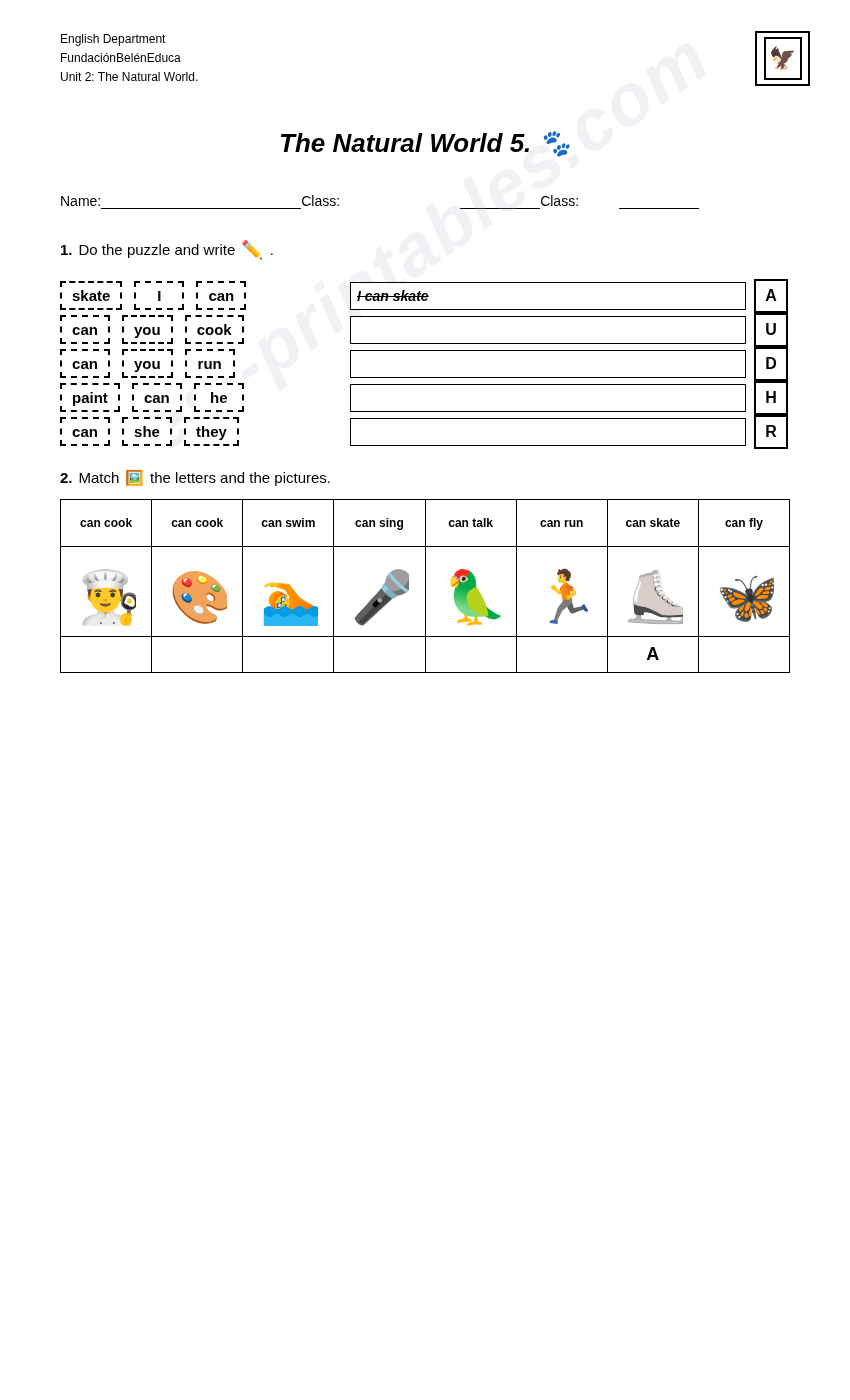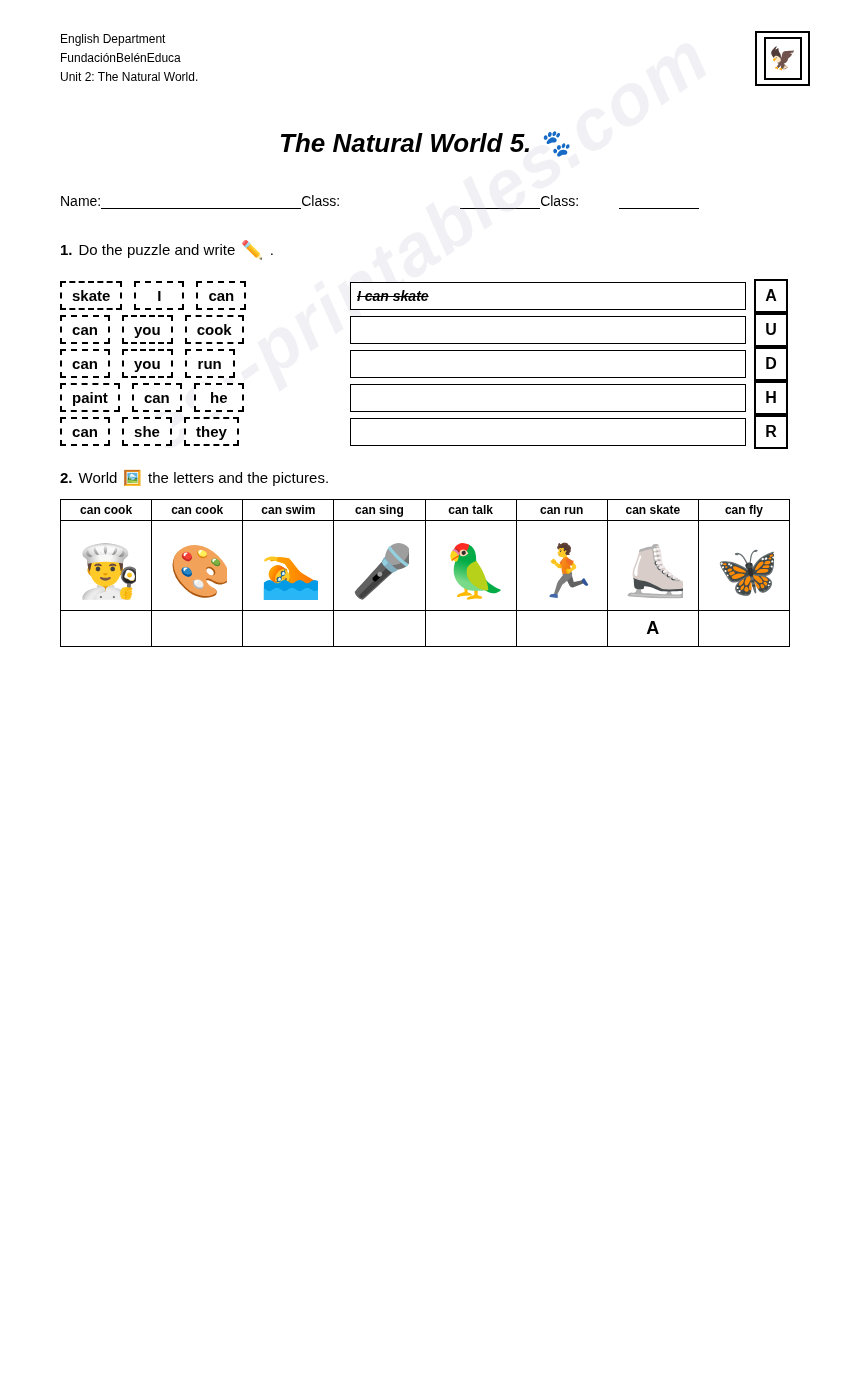--- a/index.html
+++ b/index.html
@@ -154,21 +154,21 @@
       margin-top: 10px;
       table-layout: fixed;
     }
     .match-table th, .match-table td {
       border: 1px solid #000;
       text-align: center;
       font-size: 12px;
       font-weight: bold;
     }
     .match-table th {
-      padding: 3px 2px;
+      padding: 16px 2px;
       background: #fff;
     }
     .match-table .img-cell {
       height: 90px;
       padding: 4px;
       vertical-align: middle;
     }
     .match-table .answer-cell {
       height: 36px;
       padding: 4px;
@@ -329,21 +329,21 @@
             <div class="letter-box">R</div>
           </td>
         </tr>
       </tbody>
   </table>
 </div>
 
 <div class="section">
   <div class="section2-instruction">
     <span class="instruction-num">2.</span>
-    <span>World</span>
+    <span>Match</span>
     <span>🖼️</span>
     <span>the letters and the pictures.</span>
   </div>
 
   <table class="match-table">
     <thead>
       <tr id="match-header-row">
           <th>can cook</th>
           <th>can cook</th>
           <th>can swim</th>

